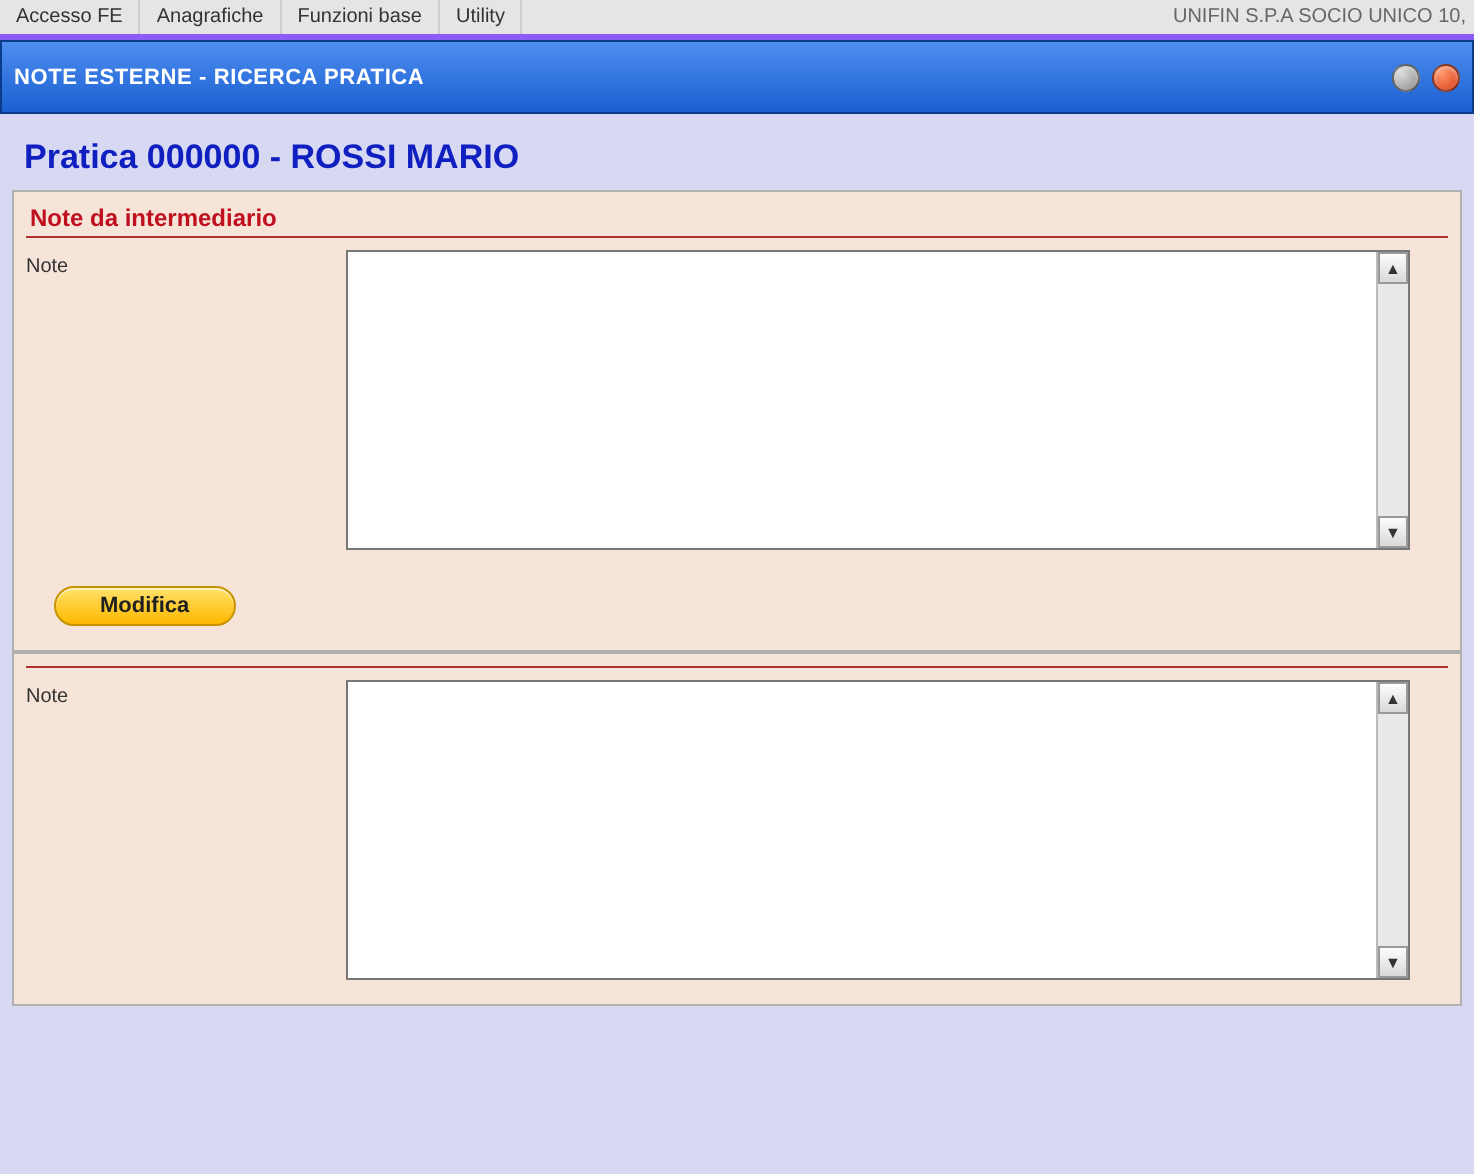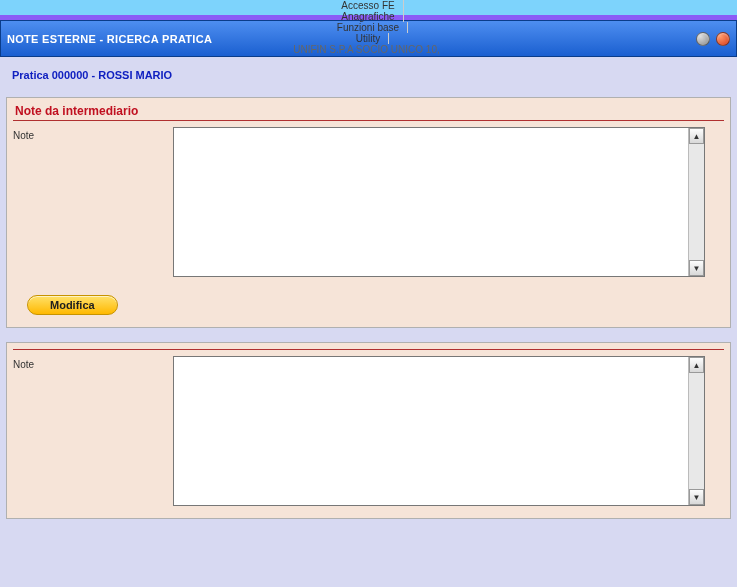--- a/index.html
+++ b/index.html
@@ -8,23 +8,22 @@
     font-size: 11px;
     background: #fff;
     width: 737px;
     height: 587px;
     overflow: hidden;
   }
   .menubar {
     display: flex;
     align-items: center;
     height: 20px;
-    background: #7dd3fc;
-    border-bottom: 5px solid #8b5cf6;
-    flex-direction: column;
+    background: #e5e5e5;
+    border-bottom: 3px solid #8b5cf6;
   }
   .menubar .menu-item {
     padding: 0 8px;
     height: 100%;
     display: flex;
     align-items: center;
     border-right: 1px solid #ccc;
     color: #333;
     cursor: pointer;
     font-size: 10px;
@@ -59,28 +58,27 @@
   .t-close { background: radial-gradient(circle at 30% 30%, #ff9a6a, #d83a1a); }
 
   .page {
     background: #d7d9f2;
     padding: 6px 6px 0 6px;
     height: calc(100% - 42px);
   }
   .pratica-line {
     color: #1020c0;
     font-weight: bold;
-    font-size: 11px;
-    padding: 6px 6px 16px 6px;
+    font-size: 17px;
+    padding: 6px 6px 6px 6px;
   }
   .panel {
     background: #f6e4d8;
     border: 1px solid #b0b0b0;
     padding: 6px 6px 12px 6px;
-    margin-bottom: 14px;
   }
   .panel-title {
     color: #c01020;
     font-weight: bold;
     font-size: 12px;
     padding: 0 0 2px 2px;
   }
   .panel-rule {
     height: 1px;
     background: #b03030;

